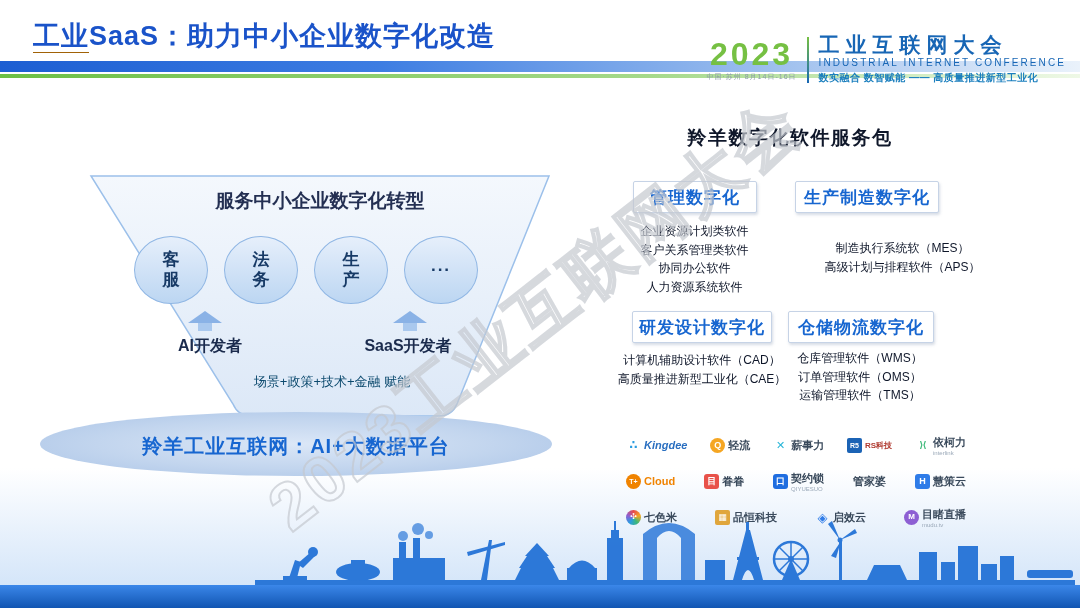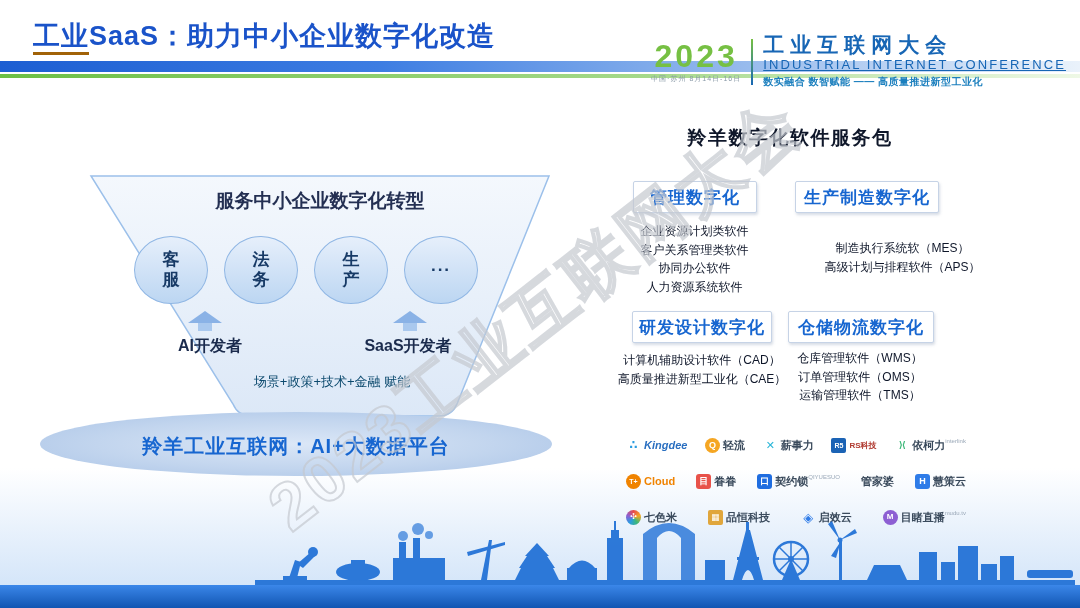--- a/index.html
+++ b/index.html
@@ -1,34 +1,34 @@
 <!DOCTYPE html>
 <html><head>
 <meta charset="utf-8">
 <style>
   html,body{margin:0;padding:0;background:#888;}
   #slide{position:relative;width:1080px;height:608px;background:#ffffff;overflow:hidden;
          font-family:"Liberation Sans","DejaVu Sans",sans-serif;margin:0 auto;}
 
   
   .title{position:absolute;left:33px;top:18px;font-size:27px;font-weight:bold;color:#1a53c9;letter-spacing:1px;}
-  .title .u{border-bottom:3px solid #a16207;padding-bottom:1px;}
+  .title .u{border-bottom:1px solid #a16207;padding-bottom:1px;}
   .bar-blue{position:absolute;left:0;top:61px;width:1080px;height:11px;
             background:linear-gradient(90deg,#1c5ed2 0%,#3d7de2 35%,#9fc0ee 72%,#eaf2fb 100%);}
   .bar-green{position:absolute;left:0;top:74px;width:1080px;height:4px;
              background:linear-gradient(90deg,#6cbf45 0%,#a5d98a 60%,#eef8e6 100%);}
 
   .conf{position:absolute;right:14px;top:34px;display:flex;align-items:center;gap:10px;}
   .conf-left{text-align:center;}
   .conf-year{font-size:32px;font-weight:bold;color:#76c043;letter-spacing:3px;line-height:1;}
   .conf-venue{font-size:7px;color:#8a9aa8;margin-top:2px;letter-spacing:1px;}
   .conf-divider{width:2px;height:46px;background:linear-gradient(#76c043,#1766b5);}
   .conf-right{text-align:left;}
   .conf-name{font-size:21px;font-weight:bold;color:#1766b5;letter-spacing:6px;line-height:1.05;}
-  .conf-en{font-size:13px;color:#1766b5;letter-spacing:2.1px;margin-top:1px;text-decoration:underline;}
+  .conf-en{font-size:10px;color:#1766b5;letter-spacing:2.1px;margin-top:1px;}
   .conf-tagline{font-size:10px;font-weight:bold;color:#1b7fbe;margin-top:3px;letter-spacing:0.5px;}
 
   
   .watermark{position:absolute;left:185px;top:270px;width:700px;text-align:center;
              font-size:66px;font-weight:bold;letter-spacing:4px;color:rgba(255,255,255,0.08);
              -webkit-text-stroke:2px #c5c9d0;transform:rotate(-38deg);opacity:.7;pointer-events:none;z-index:40;}
 
   
   .funnel-svg{position:absolute;left:75px;top:172px;z-index:1;}
   .funnel-title{position:absolute;left:115px;top:188px;width:410px;text-align:center;
@@ -71,21 +71,21 @@
   .ci3{left:775px;top:349px;width:170px;}
 
   
   .logo-wall{position:absolute;left:626px;top:428px;width:340px;z-index:2;}
   .logo-row{display:flex;justify-content:space-between;align-items:center;height:34px;margin-bottom:2px;}
   .logo{display:flex;align-items:center;gap:3px;}
   .logo-icon{width:15px;height:15px;border-radius:3px;display:flex;align-items:center;justify-content:center;
              color:#fff;font-size:9px;font-weight:bold;line-height:1;flex:0 0 auto;}
   .logo-label{font-size:11px;font-weight:bold;color:#3a4a5c;white-space:nowrap;}
   .logo-sub{font-size:6px;color:#9aa8b8;line-height:1;}
-  .logo-text{display:flex;flex-direction:row;justify-content:space-between;}
+  .logo-text{display:flex;flex-direction:column;justify-content:space-between;}
   .li-kingdee{background:none;color:#2a9ce0;font-size:12px;}
   .ll-kingdee{color:#2a6fc0;font-style:italic;}
   .li-qingflow{background:#f5a623;border-radius:50%;}
   .li-xinshili{background:none;color:#29b6d8;font-size:11px;}
   .li-rs-tech{background:#1b63b5;border-radius:2px;font-size:7px;}
   .ll-rs-tech{color:#b03a30;font-size:8px;}
   .li-interlink{background:none;color:#3cb878;font-size:9px;letter-spacing:-1px;}
   .li-tplus-cloud{background:#f08300;border-radius:50%;font-size:7px;}
   .ll-tplus-cloud{color:#f08300;}
   .li-juanjuan{background:#e8524a;border-radius:3px;}

